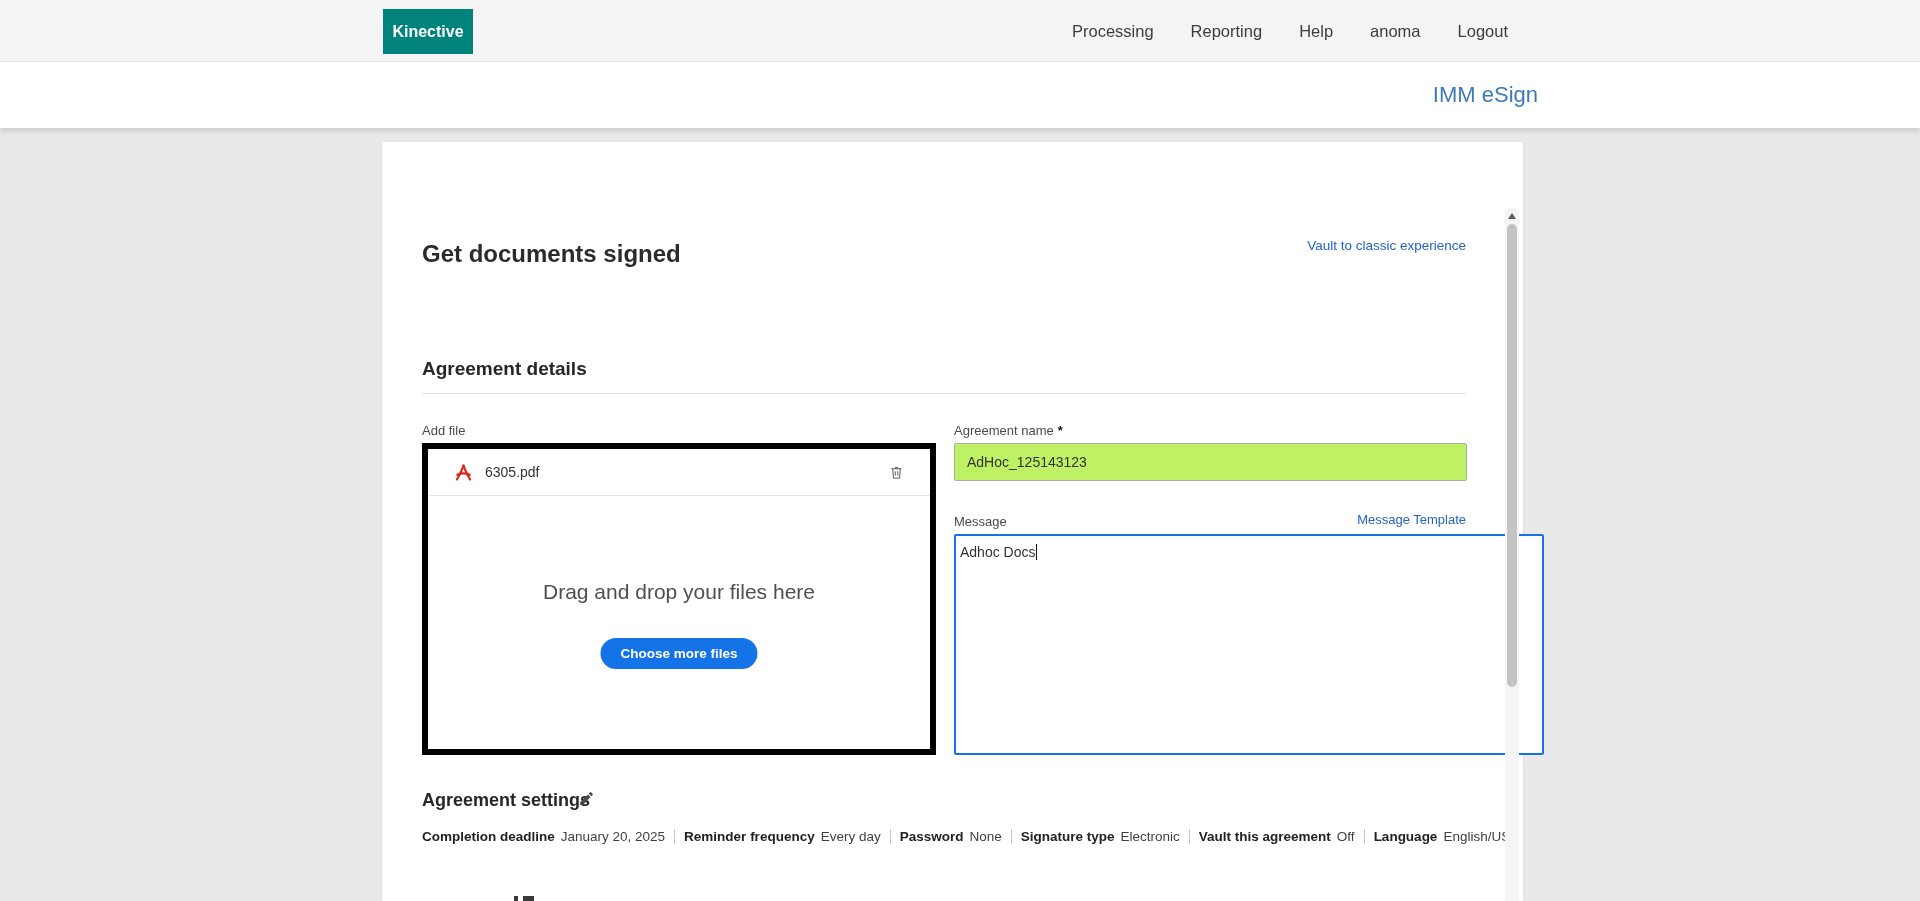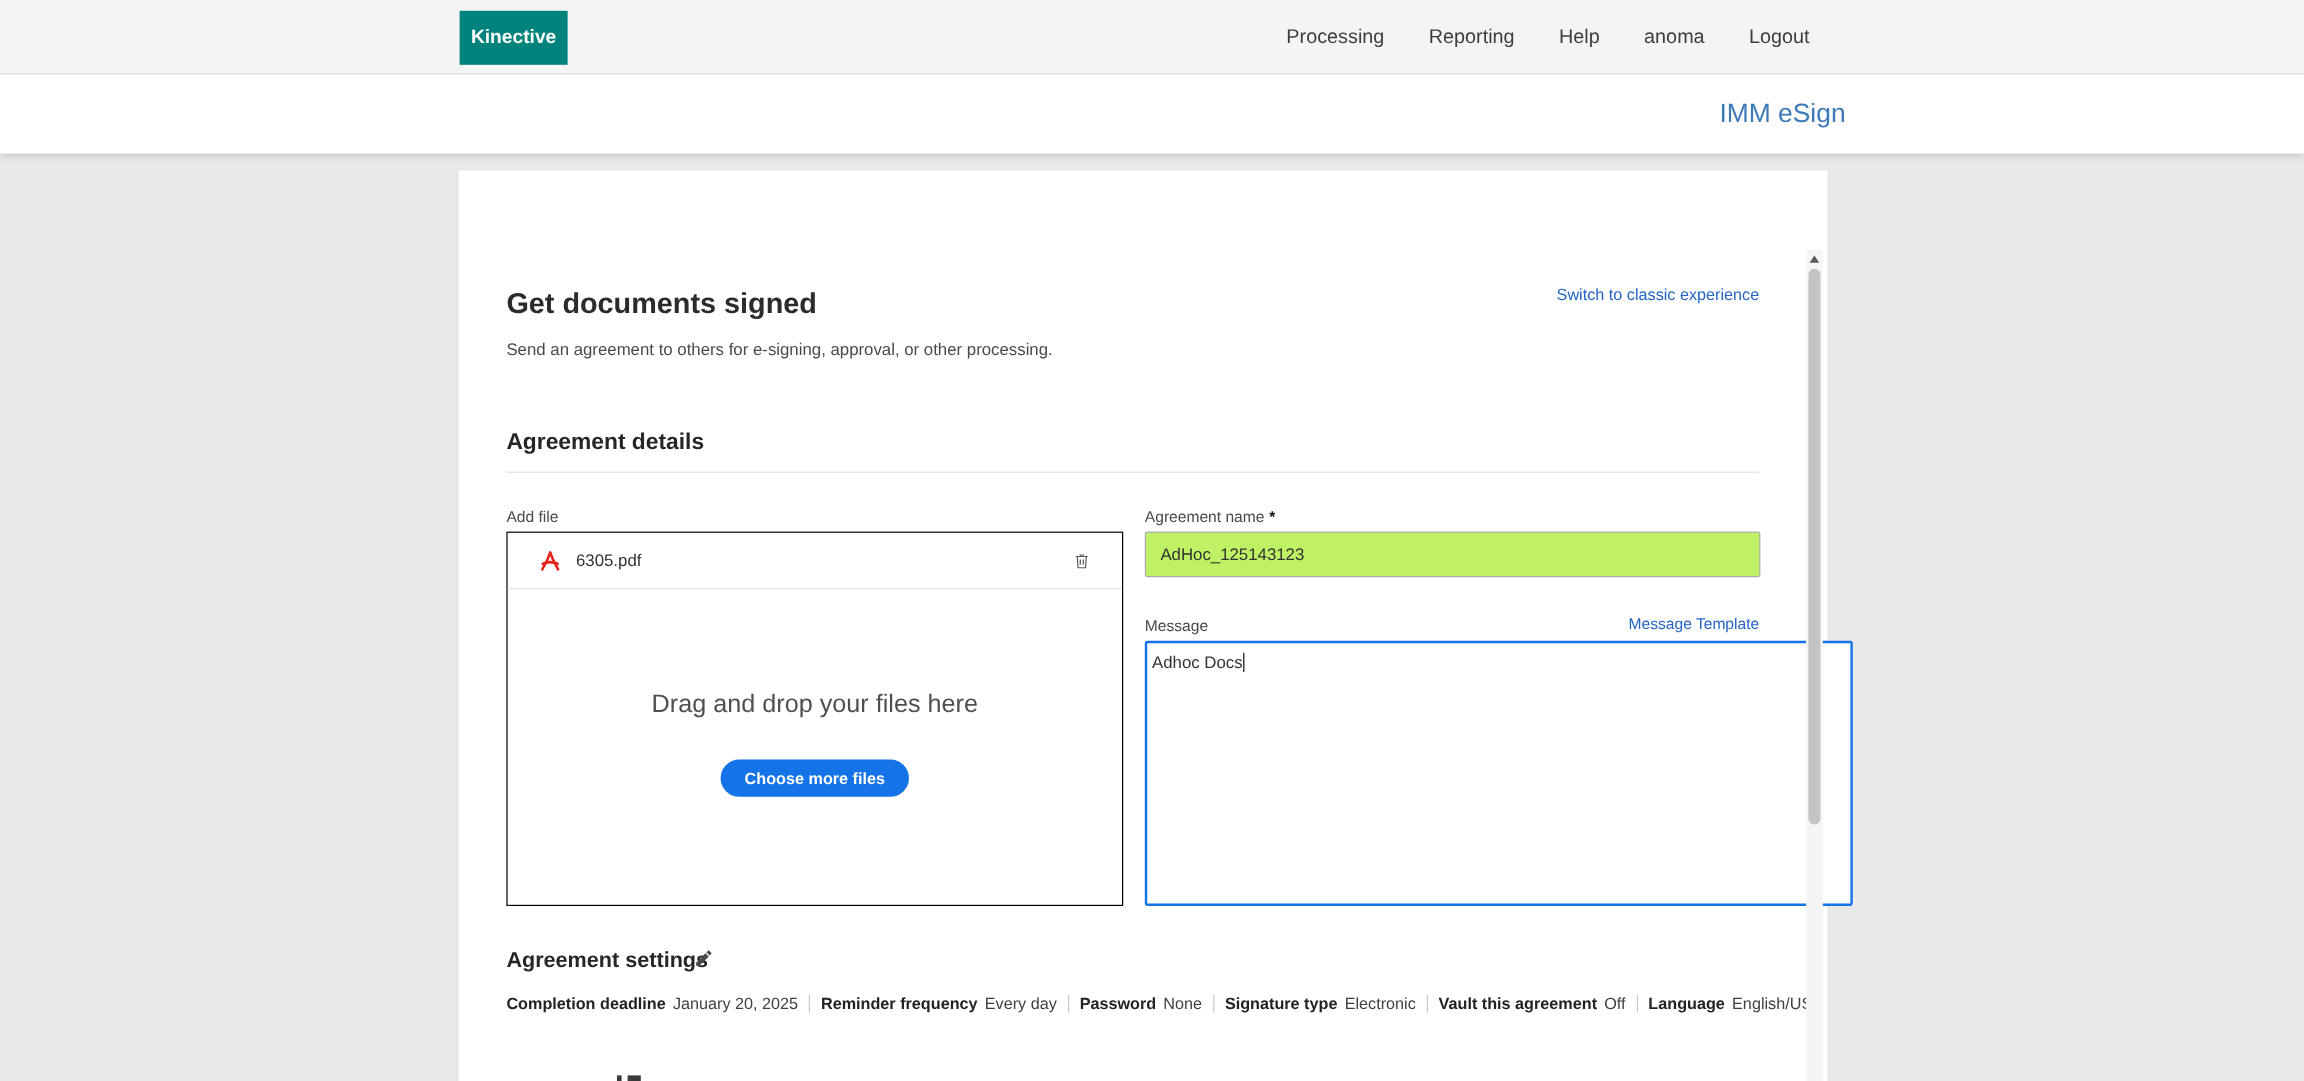--- a/index.html
+++ b/index.html
@@ -43,21 +43,21 @@
 
   .section-title { position:absolute; left:40px; top:216px; font-size:19px;
                    font-weight:700; color:#262626; }
   .rule { position:absolute; left:40px; top:251px; width:1044px; height:1px;
           background:#e1e1e1; }
 
   .field-label { position:absolute; font-size:13px; color:#4a4a4a; }
   .addfile { left:40px; top:281px; }
 
   .filepanel { position:absolute; left:40px; top:301px; width:514px; height:312px;
-               border:1px solid #000000; background:#fff; }
+               border:6px solid #000000; background:#fff; }
   .filerow { position:absolute; top:0; left:0; right:0; height:47px;
              border-bottom:1px solid #e3e3e3; display:flex; align-items:center;
              padding:0 26px; gap:12px; }
   .fname { font-size:14px; color:#323232; }
   .trash { margin-left:auto; cursor:pointer; display:flex; align-items:center; }
   .dropzone { position:absolute; top:47px; left:0; right:0; bottom:0; cursor:pointer; }
   .droptext { position:absolute; top:84px; width:100%; text-align:center;
               font-size:21px; color:#4f4f4f; }
   .choose { position:absolute; top:142px; left:50%; transform:translateX(-50%);
             height:31px; padding:0 20px; background:var(--accent); border:none;
@@ -119,22 +119,21 @@
   </nav>
 </header>
 
 <div class="titlebar">
   <div class="product">IMM eSign</div>
 </div>
 
 <main class="card">
 
   <div class="h1">Get documents signed</div>
-  <div class="sub">Send an agreement to others for e-signing, approval, or other processing.</div>
-  <a class="switch-link">Switch to classic experience</a>
+  <a class="switch-link">Vault to classic experience</a>
 
   <div class="section-title">Agreement details</div>
   <div class="rule"></div>
 
   <label class="field-label addfile">Add file</label>
 
   <div class="filepanel">
     <div class="filerow">
       <span style="display:flex;">
         <svg width="19" height="17" viewBox="0 0 24 22" fill="none" stroke="#E2231A" stroke-width="2.8" stroke-linecap="round">

